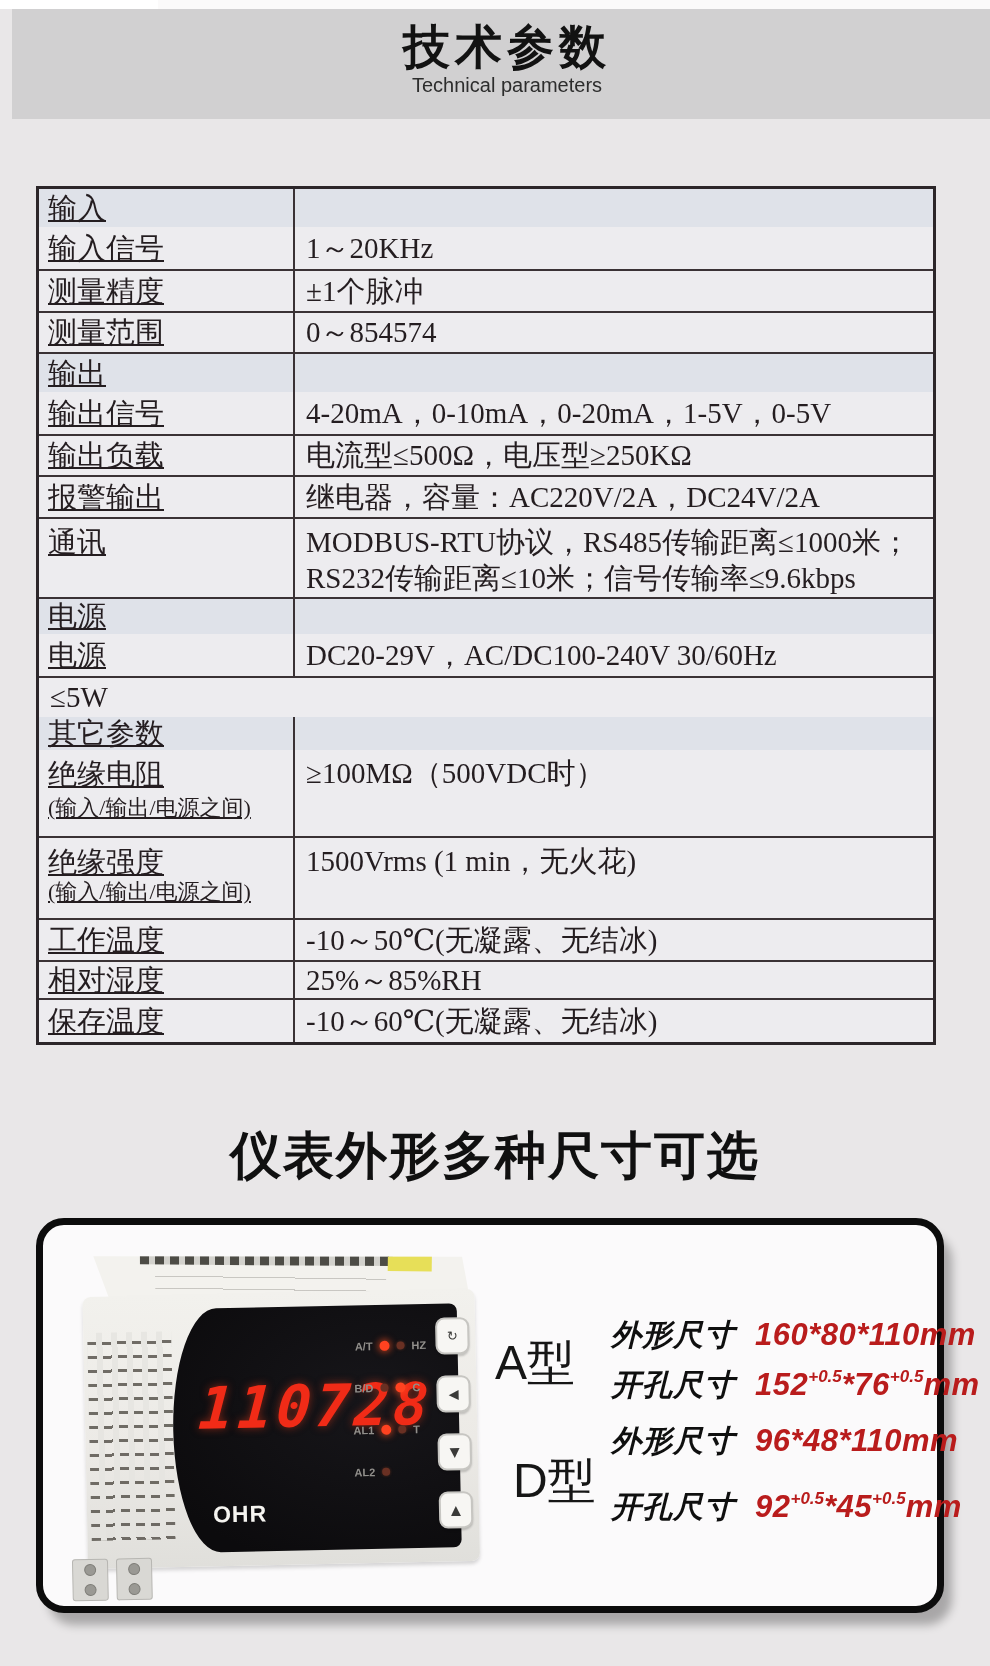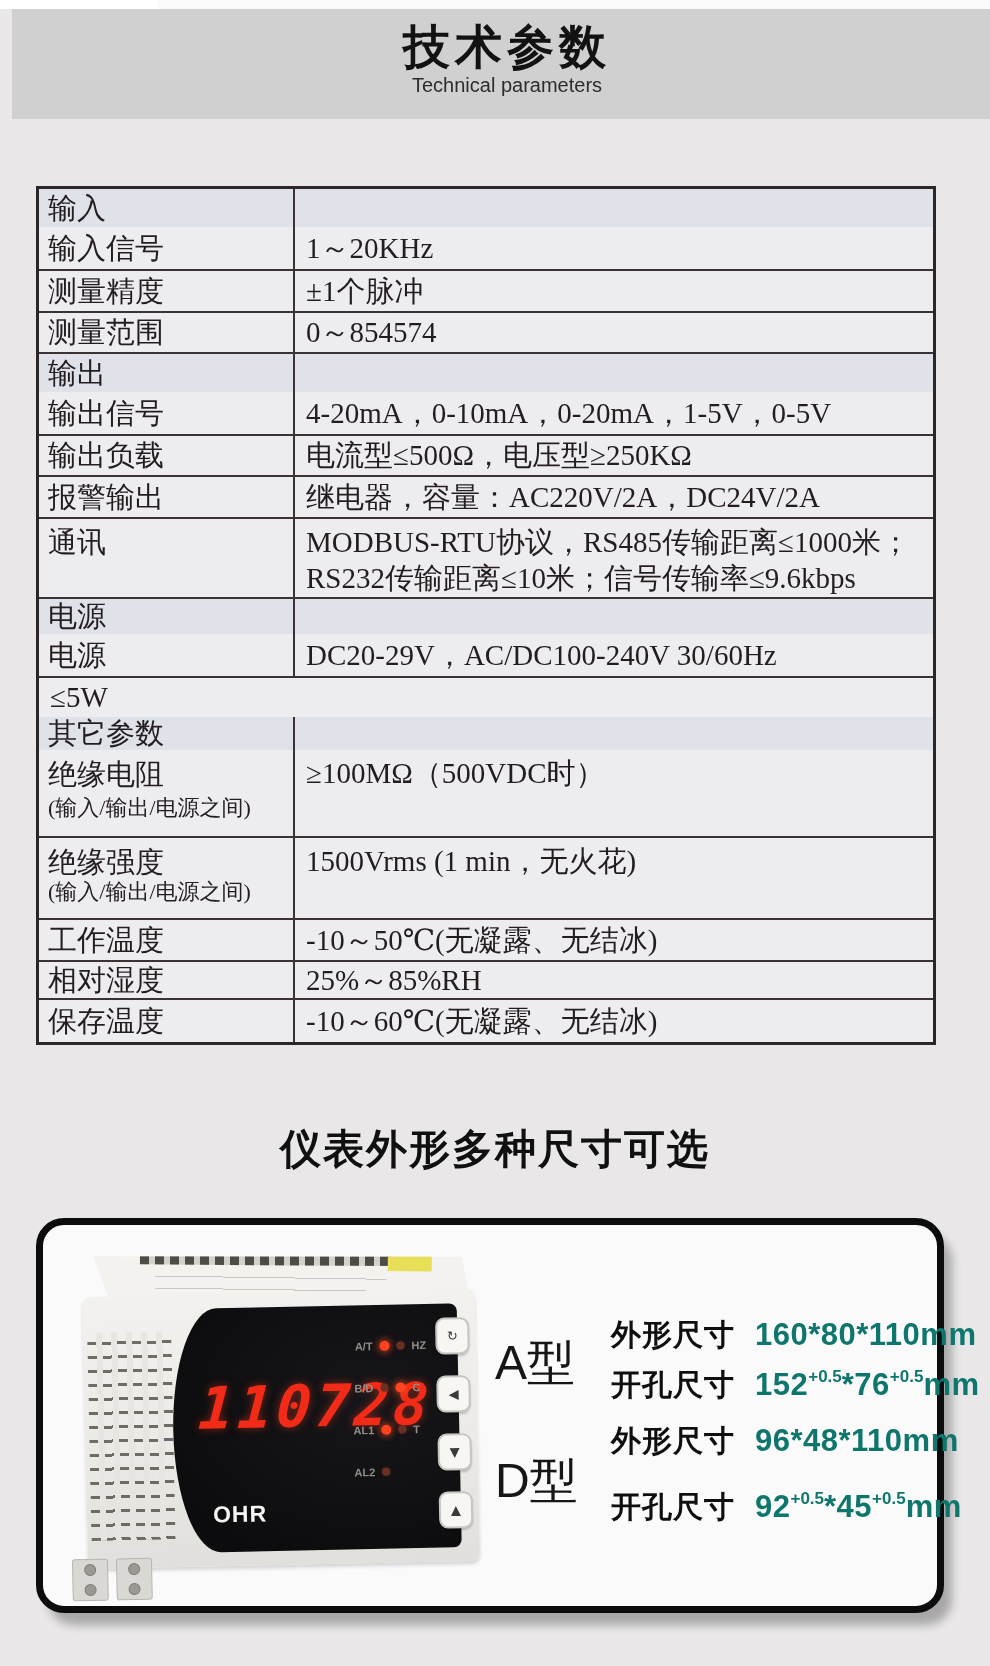--- a/index.html
+++ b/index.html
@@ -12,29 +12,29 @@
   .band h1{margin:12px 0 0;font-family:"Liberation Sans","DejaVu Sans",sans-serif;
            font-size:47px;font-weight:900;letter-spacing:5px;color:#121212;line-height:1.1;}
   .band .sub{font-family:"Liberation Sans","DejaVu Sans",sans-serif;font-size:20px;color:#2d2d2d;margin-top:1px;}
   
   .spec-table{position:absolute;left:36px;top:186px;width:900px;background:#edecef;
               border:3px solid #2c2629;box-sizing:border-box;}
   .trow{display:flex;box-sizing:border-box;border-top:2px solid #3a3235;}
   .trow:first-child,.trow.nosep{border-top:none;}
   .trow.section{background:#dfe2e9;}
   .c1{width:256px;border-right:2px solid #3a3235;box-sizing:border-box;
-      padding:0 6px 0 9px;display:flex;flex-direction:column;justify-content:center;}
+      padding:0 6px 0 9px;display:flex;flex-direction:column;justify-content:center;text-decoration:underline;}
   .c2{flex:1;box-sizing:border-box;padding:0 8px 0 11px;display:flex;flex-direction:column;justify-content:center;}
   .trow.tall .c1,.trow.tall .c2{justify-content:flex-start;padding-top:5px;}
   .trow.twolab .c1{justify-content:space-between;padding-top:6px;padding-bottom:16px;}
   .lab,.val{font-size:29px;line-height:1.25;}
   .sublab{font-size:22px;line-height:1.1;}
   
   .size-heading{position:absolute;left:0;top:1122px;width:990px;text-align:center;
-     font-family:"Liberation Sans","DejaVu Sans",sans-serif;font-size:41px;font-weight:700;
+     font-family:"Liberation Sans","DejaVu Sans",sans-serif;font-size:51px;font-weight:700;
      letter-spacing:2px;color:#101010;}
   .card{position:absolute;left:36px;top:1218px;width:908px;height:395px;box-sizing:border-box;
         background:#fbfafb;border:7px solid #0c0c0c;border-radius:28px;
         box-shadow:10px 14px 10px -2px rgba(0,0,0,0.28);}
   
   .meter{position:absolute;left:18px;top:8px;width:436px;height:368px;transform:rotate(-1.2deg);}
   .m-topface{position:absolute;left:28px;top:16px;width:384px;height:58px;background:#f3f2ee;
      clip-path:polygon(7% 100%,2% 6%,98% 20%,100% 100%);}
   .m-topface::after{content:"";position:absolute;left:18%;top:38%;width:60%;height:45%;
      background:repeating-linear-gradient(2deg,transparent 0 11px,rgba(120,118,112,.35) 11px 12px);}
@@ -72,28 +72,28 @@
      box-shadow:0 2px 2px rgba(0,0,0,.18);display:flex;align-items:center;justify-content:center;
      font-family:"DejaVu Sans","Liberation Sans",sans-serif;font-size:13px;color:#39393б;color:#3a3a38;padding:0;}
   .m-terms{position:absolute;left:8px;bottom:4px;display:flex;gap:8px;}
   .m-term{width:34px;height:40px;background:#d9d8d4;border:1px solid #b7b6b2;border-radius:3px;
      display:flex;flex-direction:column;align-items:center;justify-content:space-around;}
   .screw{width:10px;height:10px;border-radius:50%;background:#9a9994;border:1px solid #7e7d78;}
   
   .model-name{position:absolute;font-family:"Liberation Sans","DejaVu Sans",sans-serif;
      font-size:48px;font-weight:400;color:#161616;}
   .spec-row{position:absolute;display:flex;align-items:baseline;gap:20px;white-space:nowrap;
-     font-family:"Liberation Sans","DejaVu Sans",sans-serif;}
+     font-family:"Liberation Sans","DejaVu Sans",sans-serif;font-style:italic;}
   .slab{font-size:30px;font-weight:700;color:#0f0f0f;letter-spacing:1px;}
-  .sval{font-size:31px;font-weight:700;color:#0f766e;letter-spacing:0.5px;}
+  .sval{font-size:31px;font-weight:700;color:#b91c1c;letter-spacing:0.5px;}
   .sval sup{font-size:17px;font-weight:700;position:relative;top:-2px;letter-spacing:0;}
   #a-name{left:452px;top:106px;}
   #a-row1{left:568px;top:90px;}
   #a-row2{left:568px;top:140px;}
-  #d-name{left:452px;top:224px;text-align:right;}
+  #d-name{left:470px;top:224px;text-align:right;}
   #d-row1{left:568px;top:196px;}
   #d-row2{left:568px;top:262px;}
 </style>
 </head>
 <body>
 
 <div class="page">
 
   <div class="top-strip"></div>
   <div class="top-strip-bright"></div>

